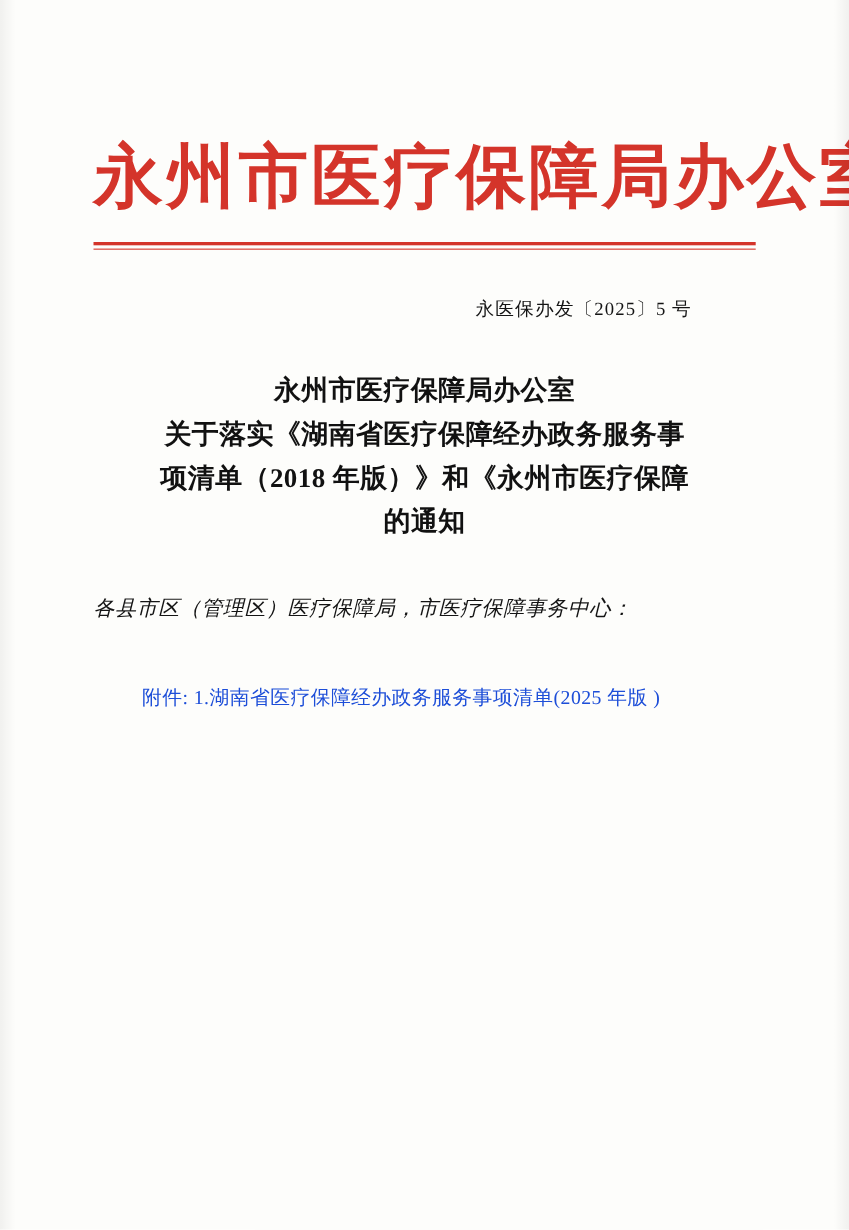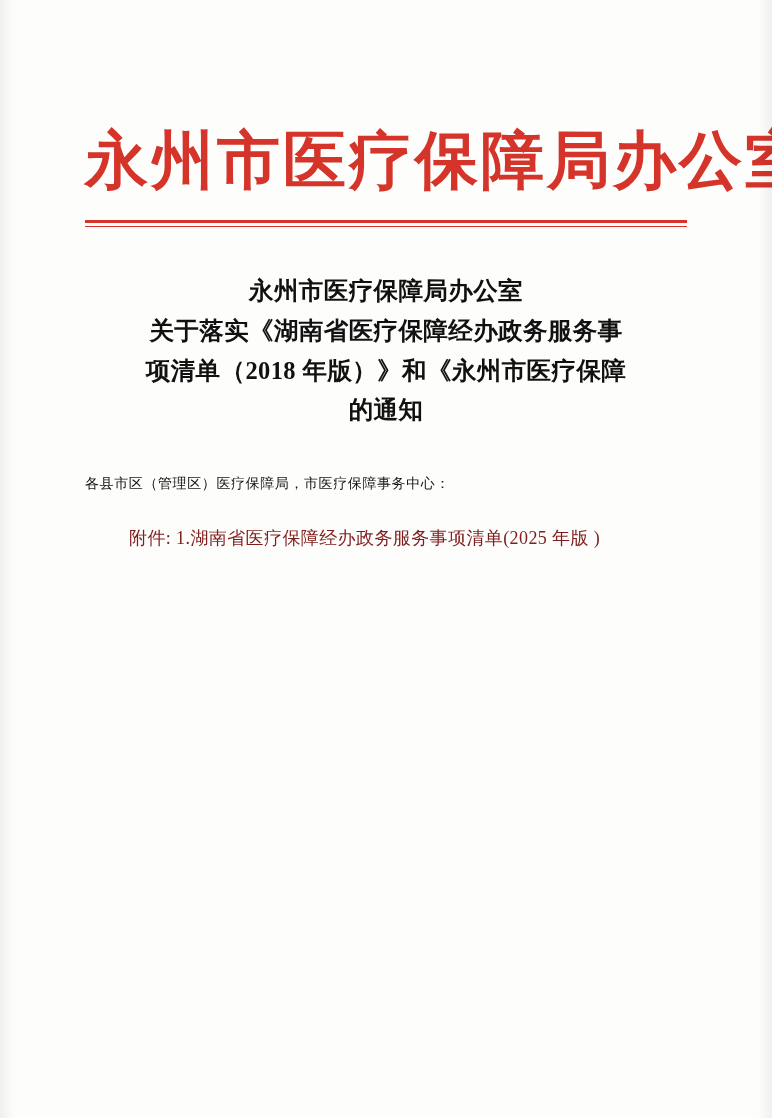--- a/index.html
+++ b/index.html
@@ -73,43 +73,44 @@
     letter-spacing: 0.4px;
     color: #111111;
   }
   .title-line {
     white-space: nowrap;
   }
 
   
   .body-block {
     margin-top: 40px;
-    font-size: 14px;
+    font-size: 19px;
     line-height: 2.02;
     letter-spacing: 0.6px;
     color: #141414;
     text-align: justify;
     text-justify: inter-ideograph;
+    font-style: italic;
   }
   .salutation {
     margin: 0 0 0 0;
   }
   .para {
     margin: 0;
     text-indent: 2em;
   }
 
   
   .attachment {
-    margin-top: 23px;
+    margin-top: 44px;
     font-size: 18px;
     line-height: 1.9;
     letter-spacing: 0.4px;
     padding-left: 44px;
-    color: #7f1d1d;
+    color: #1d4ed8;
   }
 
   
   .edge-shadow {
     position: absolute;
     top: 0;
     bottom: 0;
     width: 14px;
     pointer-events: none;
   }
@@ -125,20 +126,21 @@
   <div class="edge-shadow edge-right"></div>
 
   <div class="letterhead">
     <div class="letterhead-title">永州市医疗保障局办公室</div>
     <div class="red-rule-wrap">
       <div class="red-rule-thick"></div>
       <div class="red-rule-thin"></div>
     </div>
   </div>
 
+  <div class="doc-number">永医保办发〔2025〕5 号</div>
 
   <div class="title-block">
     <div class="title-line">永州市医疗保障局办公室</div>
     <div class="title-line">关于落实《湖南省医疗保障经办政务服务事</div>
     <div class="title-line">项清单（2018 年版）》和《永州市医疗保障</div>
     <div class="title-line">的通知</div>
   </div>
 
   <div class="body-block">
     <p class="salutation">各县市区（管理区）医疗保障局，市医疗保障事务中心：</p>

